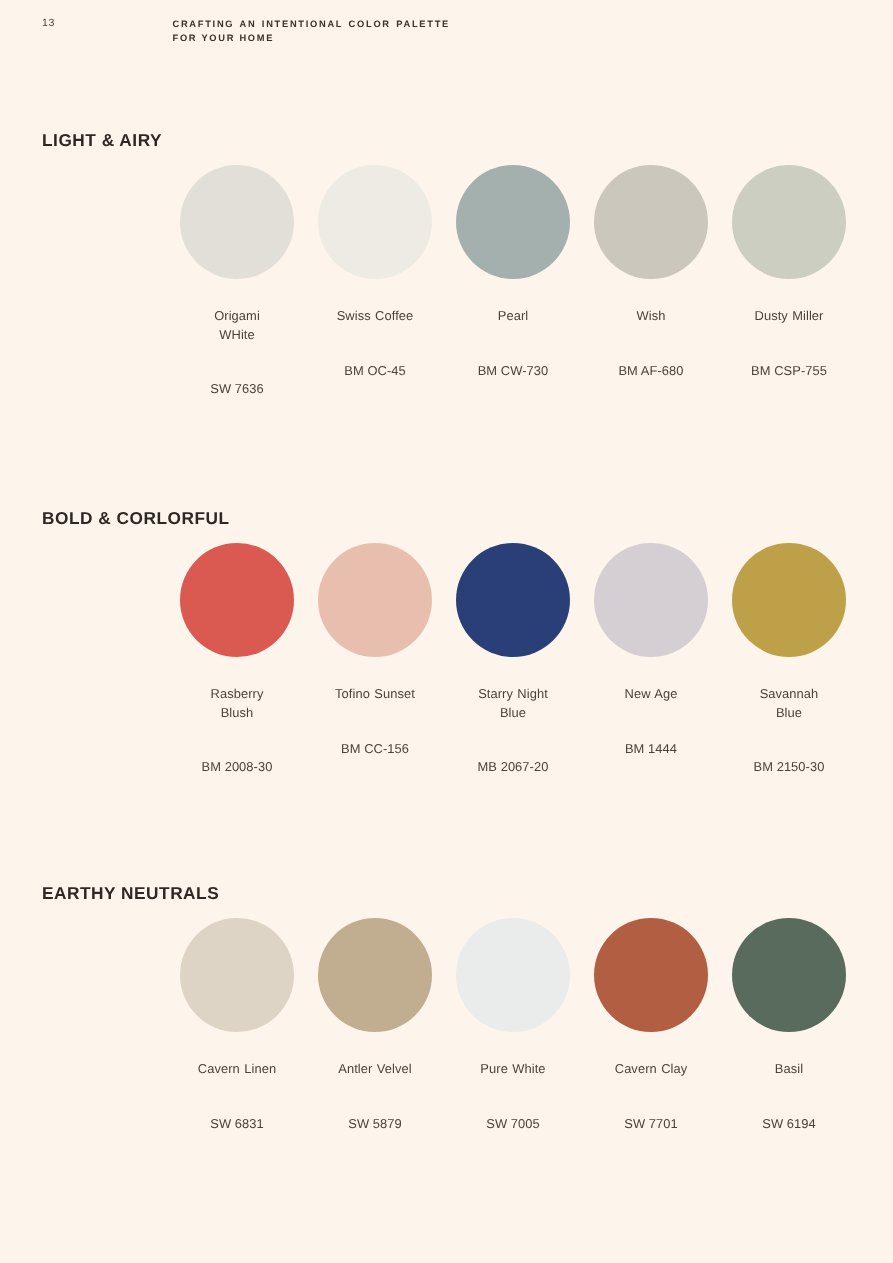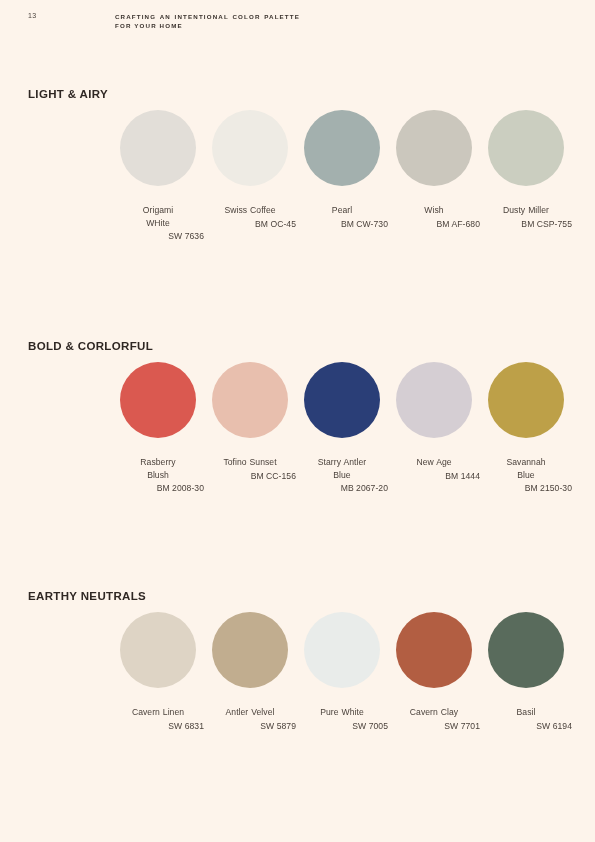--- a/index.html
+++ b/index.html
@@ -106,22 +106,21 @@
     line-height: 12.6px;
     color: #4b423c;
     letter-spacing: 0.05px;
     word-spacing: 0.5px;
   }
   .swatch-code {
     font-size: 8.6px;
     line-height: 12.6px;
     color: #4b423c;
     letter-spacing: 0.05px;
-    margin-top: 1px;
-    text-align: right;
+    margin-top: 24px;
   }
 </style>
 </head>
 <body style="background: rgb(253, 244, 235);">
 
 <div class="page-header">
   <div class="page-number">13</div>
   <div class="header-title">
     <span class="line1">CRAFTING AN INTENTIONAL COLOR PALETTE</span>
     <span class="line2">FOR YOUR HOME</span>
@@ -189,21 +188,21 @@
       <div class="swatch-circle" style="background: rgb(232, 191, 174);"></div>
       <div class="swatch-labels">
         <div class="swatch-name">Tofino Sunset</div>
         <div class="swatch-code">BM CC-156</div>
       </div>
     </div>
     <div class="swatch">
       <div class="swatch-circle" style="background: rgb(42, 62, 119);"></div>
       <div class="swatch-labels">
         <div class="swatch-name">
-            <span style="display:block">Starry Antler</span>
+            <span style="display:block">Starry Night</span>
             <span style="display:block">Blue</span>
           </div>
         <div class="swatch-code">MB 2067-20</div>
       </div>
     </div>
     <div class="swatch">
       <div class="swatch-circle" style="background: rgb(213, 206, 211);"></div>
       <div class="swatch-labels">
         <div class="swatch-name">New Age</div>
         <div class="swatch-code">BM 1444</div>

